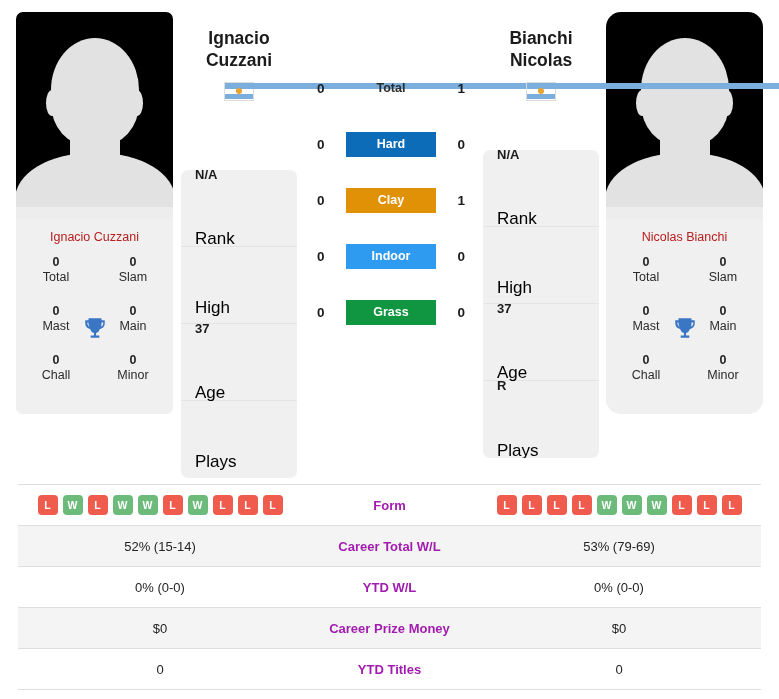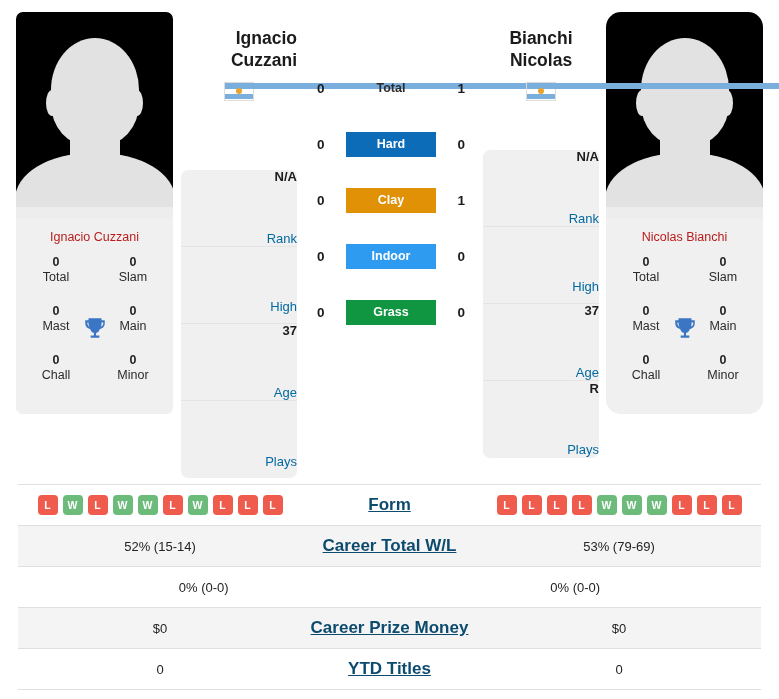--- a/index.html
+++ b/index.html
@@ -111,21 +111,21 @@
     width: 26px; height: 26px;
   }
 
   
   .name-head {
     position: absolute;
     top: 28px;
     width: 116px;
     text-align: center;
   }
-  .name-head.left  { left: 181px; text-align: right; }
+  .name-head.left  { left: 181px; }
   .name-head.right { left: 483px; }
   .name-head .nm {
     font-size: 17.5px;
     font-weight: bold;
     color: #1b1b1b;
     line-height: 1.25;
   }
   .flag {
     width: 30px; height: 19px;
     margin: 10px auto 0;
@@ -155,29 +155,29 @@
     background: #f0f0f0;
     border-radius: 7px;
     overflow: hidden;
   }
   .info-card.left  { left: 181px; top: 170px; }
   .info-card.right { left: 483px; top: 150px; }
   .info-row {
     height: 77px;
     display: flex;
     flex-direction: column;
-    align-items: flex-end;
+    align-items: flex-start;
     justify-content: center;
     border-bottom: 1px solid #e4e4e4;
     line-height: 1.25;
     padding-left: 14px;
   }
   .info-row:last-child { border-bottom: none; }
   .info-row .val { font-size: 13px; font-weight: bold; color: #1b1b1b; }
-  .info-row .lbl { font-size: 13px; color: #0369a1; margin-top: 45px; }
+  .info-row .lbl { font-size: 17px; color: #000000; margin-top: 45px; }
 
   
   .h2h {
     position: absolute;
     left: 306px; top: 60px;
     width: 170px;
   }
   .h2h-row {
     position: relative;
     height: 56px;
@@ -222,24 +222,23 @@
   }
   .trow.alt { background: #f4f4f4; }
   .tcell {
     flex: 1 1 0;
     text-align: center;
     font-size: 13px;
     color: #232323;
   }
   .tcell.mid {
     font-weight: bold;
-    font-size: 17px;
-    color: #0c4a6e;
+    font-size: 13px;
+    color: #a21caf;
     flex: 0 0 175px;
-    text-decoration: underline;
   }
   .form-strip {
     display: flex;
     gap: 5px;
     justify-content: center;
   }
   .fbadge {
     width: 20px; height: 20px;
     border-radius: 4px;
     color: #ffffff;
@@ -475,20 +474,21 @@
           </div>
         </div>
       </div>
       <div class="trow alt">
         <div class="tcell">52% (15-14)</div>
         <div class="tcell mid">Career Total W/L</div>
         <div class="tcell">53% (79-69)</div>
       </div>
       <div class="trow">
         <div class="tcell">0% (0-0)</div>
+        <div class="tcell mid">YTD W/L</div>
         <div class="tcell">0% (0-0)</div>
       </div>
       <div class="trow alt">
         <div class="tcell">$0</div>
         <div class="tcell mid">Career Prize Money</div>
         <div class="tcell">$0</div>
       </div>
       <div class="trow">
         <div class="tcell">0</div>
         <div class="tcell mid">YTD Titles</div>

